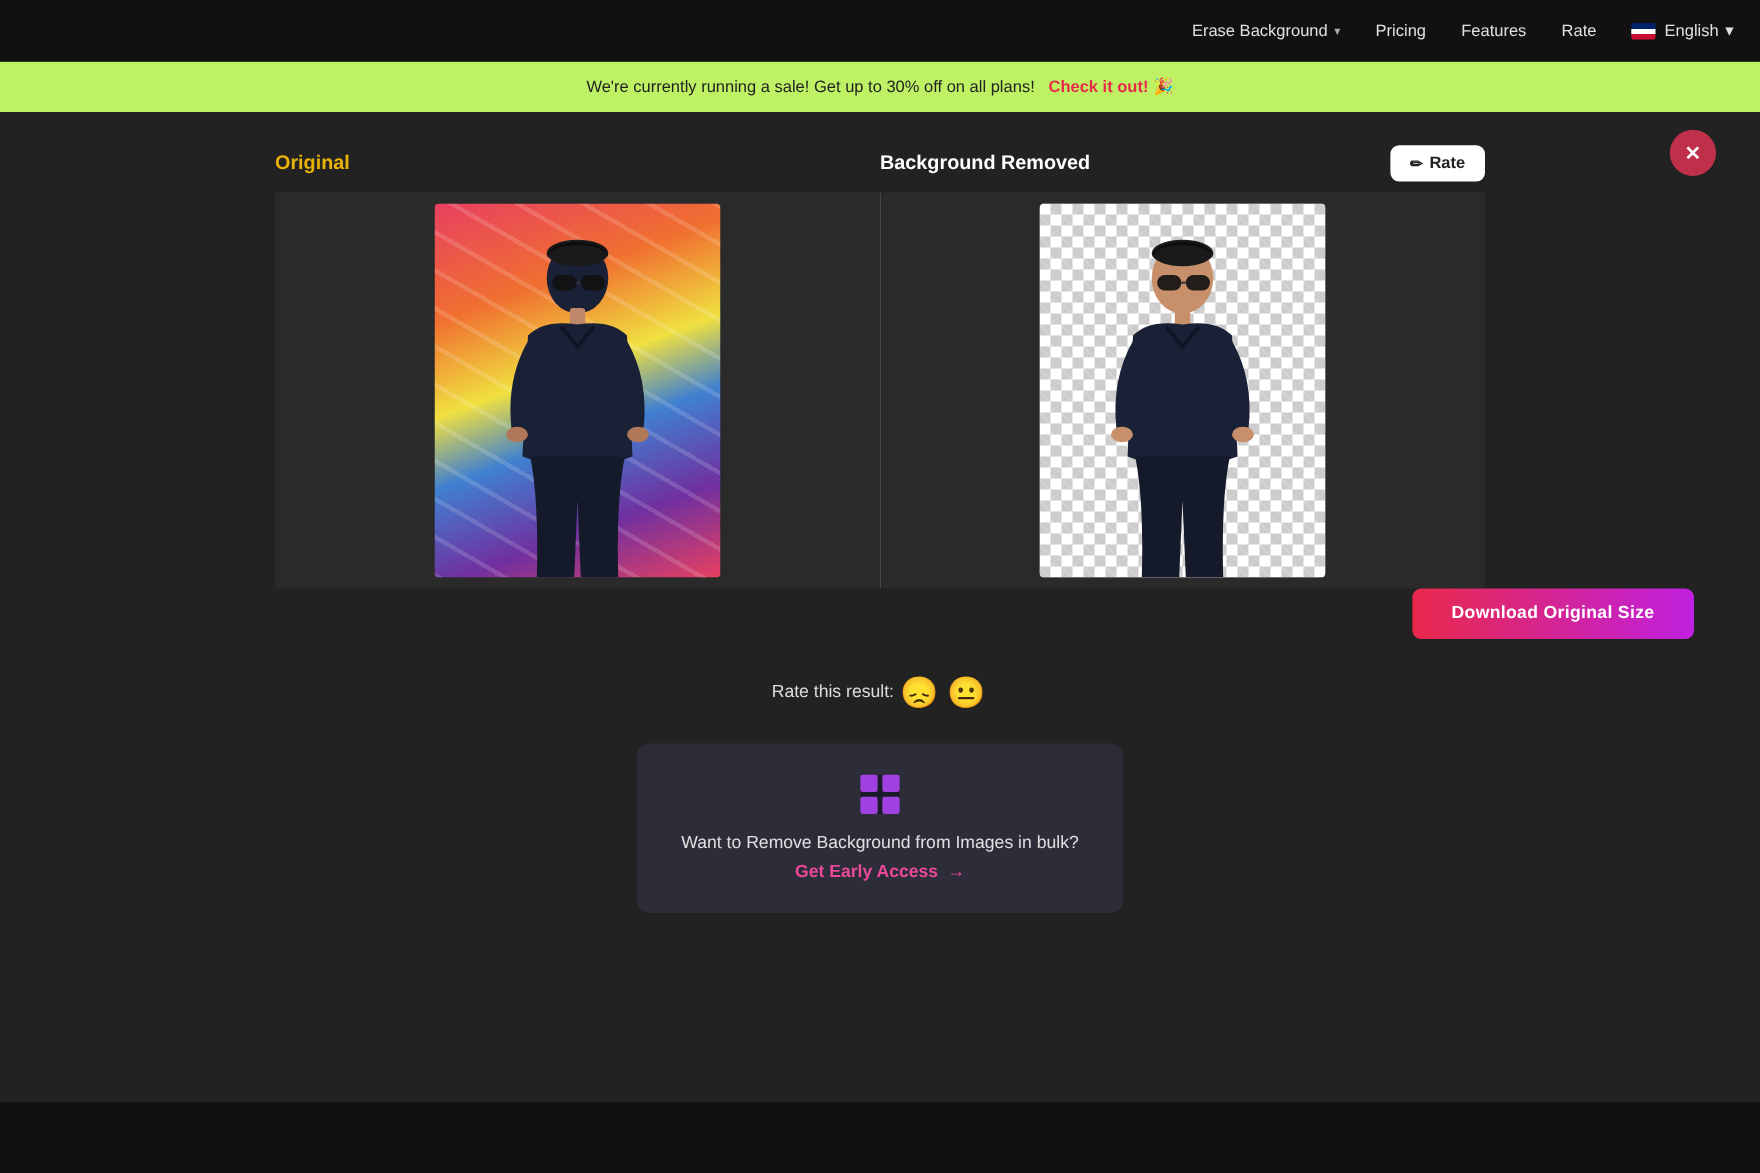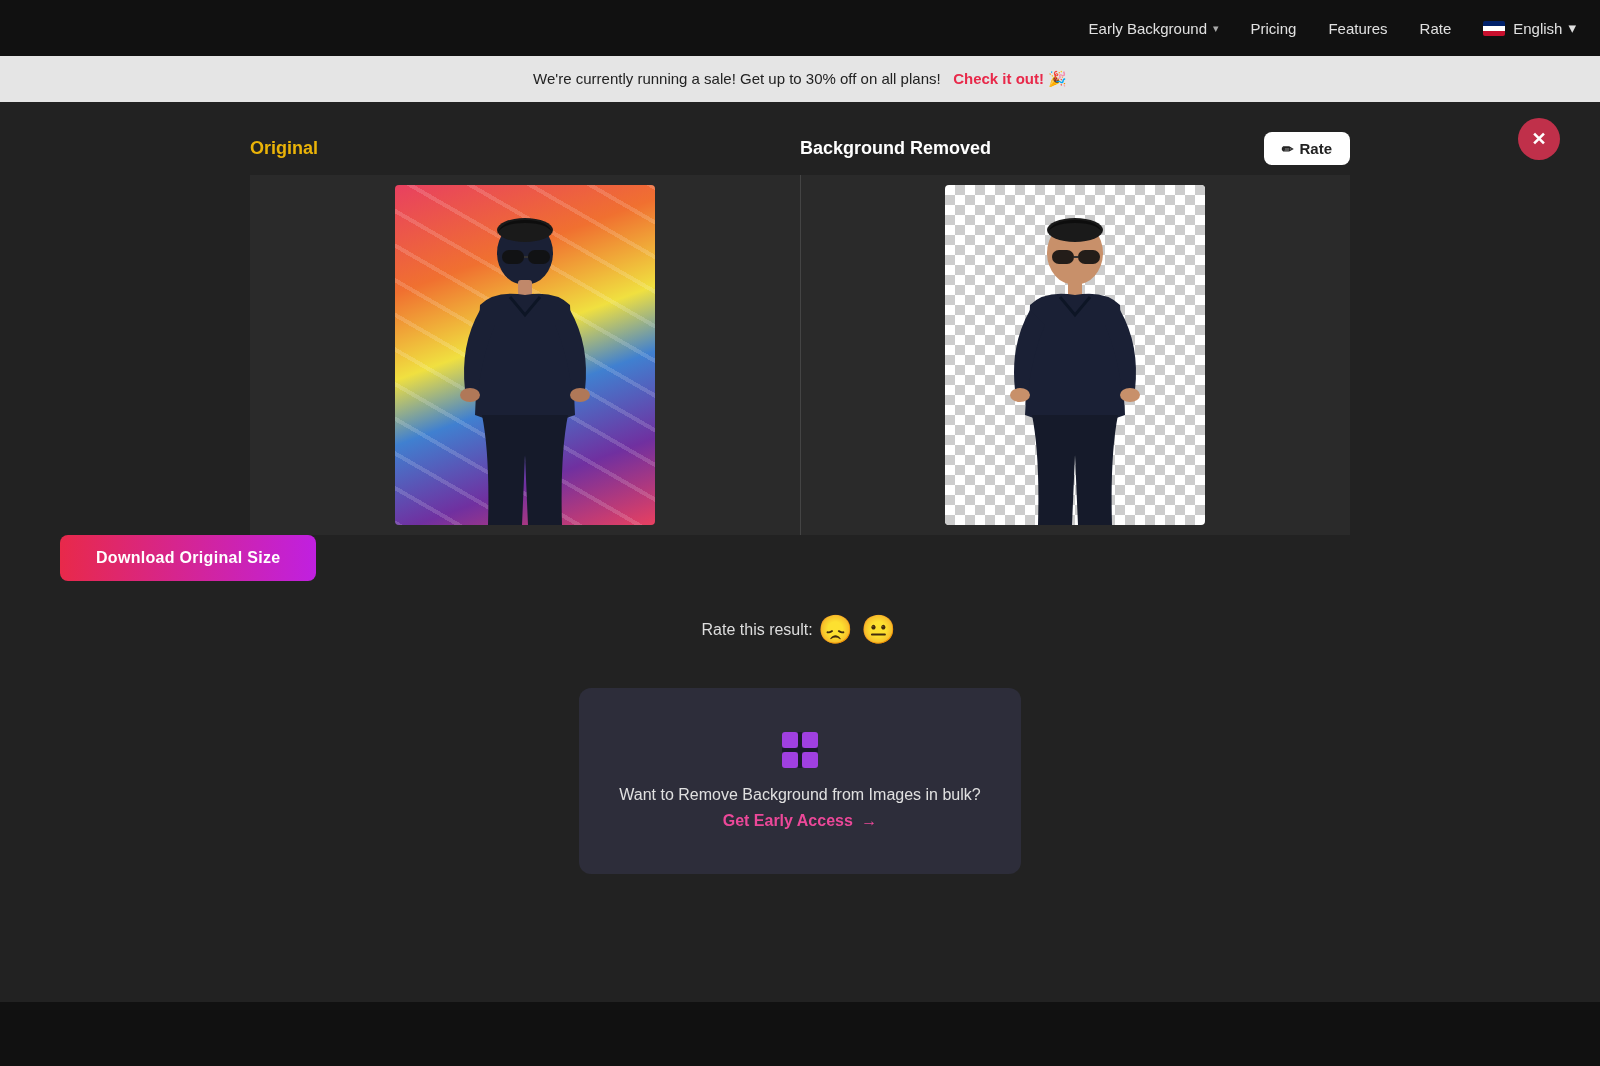--- a/index.html
+++ b/index.html
@@ -41,21 +41,21 @@
       align-items: center;
       gap: 6px;
       color: #e0e0e0;
       font-size: 15px;
       cursor: pointer;
       justify-content: flex-end;
     }
 
     
     .banner {
-      background: #e5e5e5;
+      background: #bef264;
       color: #222;
       text-align: center;
       padding: 14px 20px;
       font-size: 15px;
     }
     .banner-link {
       color: #e8294a;
       font-weight: 700;
       cursor: pointer;
       text-decoration: none;
@@ -100,21 +100,21 @@
       cursor: pointer;
       display: flex;
       align-items: center;
       gap: 6px;
     }
 
     
     .download-section {
       display: flex;
       flex-direction: column;
-      align-items: flex-start;
+      align-items: flex-end;
       gap: 20px;
       margin-bottom: 30px;
     }
 
     .download-btn {
       background: linear-gradient(90deg, #e8294a, #c020e0);
       color: #fff;
       border: none;
       padding: 14px 36px;
       border-radius: 8px;
@@ -138,22 +138,22 @@
       cursor: pointer;
       background: none;
       border: none;
       padding: 2px;
     }
 
     
     .early-access-card {
       background: #2d2d3a;
       border-radius: 12px;
-      padding: 44px 40px;
-      margin: 12px auto;
+      padding: 28px 40px;
+      margin: 0 auto;
       max-width: 520px;
       text-align: center;
     }
     .bulk-icon {
       font-size: 32px;
       color: #a040e8;
       margin-bottom: 10px;
       display: block;
     }
     .bulk-icon svg {
@@ -217,21 +217,21 @@
       display: flex;
       align-items: center;
       justify-content: space-between;
     }
   </style>
 </head>
 <body>
 
 <nav>
   <div class="nav-item">
-    <span>Early Background</span>
+    <span>Erase Background</span>
     <span class="chevron">▾</span>
   </div>
   <div class="nav-item">
     <span>Pricing</span>
   </div>
   <div class="nav-item">
     <span>Features</span>
   </div>
   <div class="nav-item">
     <span>Rate</span>

